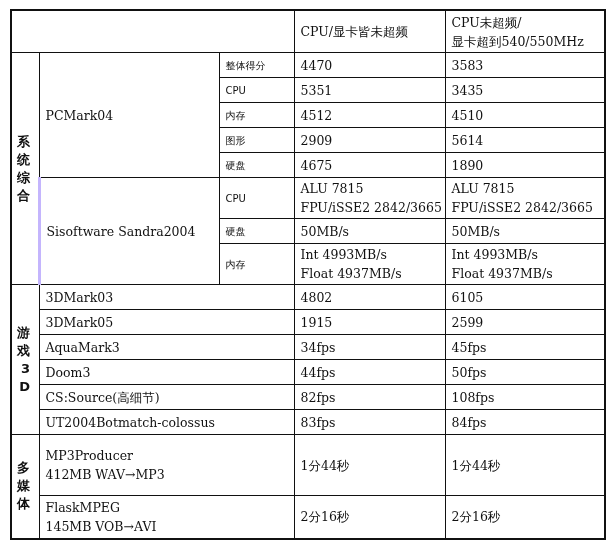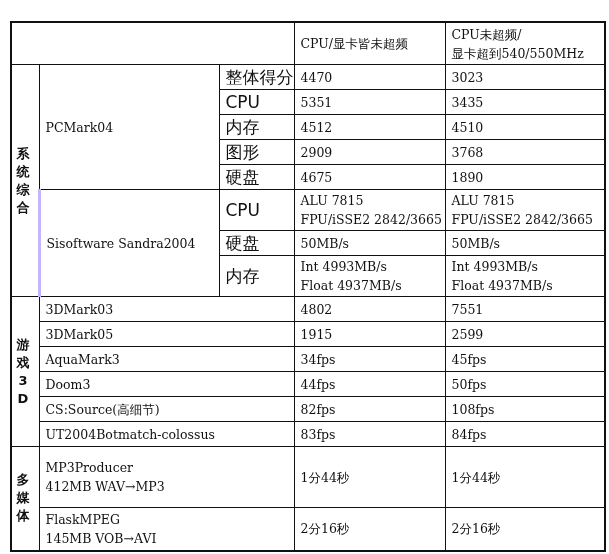--- a/index.html
+++ b/index.html
@@ -1,39 +1,39 @@
 <!DOCTYPE html>
 <html><head>
 <meta charset="utf-8">
 <style>
   html, body { margin: 0; padding: 0; background: #ffffff; }
   body { width: 609px; height: 554px; position: relative; overflow: hidden;
          font-family: "DejaVu Serif", "Liberation Serif", serif; color: #111; }
   table.bench {
     position: absolute; left: 10px; top: 9px;
     width: 594px; border-collapse: collapse; table-layout: fixed;
-    font-size: 12.5px; line-height: 17px; margin-top: 12px;
+    font-size: 12.5px; line-height: 17px;
   }
   table.bench td {
     border: 1px solid #111; padding: 0 0 0 6px; vertical-align: middle;
     white-space: nowrap; overflow: hidden;
   }
   table.bench { border: 2px solid #111; }
   .thick-top td { border-top: 2px solid #111; }
   .cat {
     font-family: "DejaVu Sans", "Liberation Sans", sans-serif;
     font-weight: bold; font-size: 13px; line-height: 18px;
-    padding: 0 0 0 4px !important; text-align: center;
+    padding: 0 0 0 4px !important; text-align: right;
     white-space: normal !important; word-break: break-all;
   }
   .cat span { display: block; width: 14px; }
   .hdr td { height: 41px; }
   .r1 td { height: 24px; }
   .r2 td { height: 37px; }
-  .sub { font-family: "DejaVu Sans", "Liberation Sans", sans-serif; font-size: 17px; }
+  .sub { font-family: "DejaVu Sans", "Liberation Sans", sans-serif; font-size: 10px; }
   .ml { line-height: 19px; padding-top: 1px !important; padding-bottom: 1px !important; }
   .hdrtxt { font-size: 12.5px; line-height: 19px; }
 </style>
 </head>
 <body>
 
 <table class="bench">
   <colgroup>
     <col style="width:28px">
       <col style="width:180px">
@@ -52,36 +52,36 @@
     </td>
   </tr>
 
   <tr class="r1 thick-top">
     <td rowspan="8" class="cat">
           <span>系统综合</span>
         </td>
     <td rowspan="5">PCMark04</td>
     <td class="sub">整体得分</td>
     <td>4470</td>
-    <td>3023</td>
+    <td>3583</td>
   </tr>
   <tr class="r1">
     <td class="sub">CPU</td>
     <td>5351</td>
     <td>3435</td>
   </tr>
   <tr class="r1">
     <td class="sub">内存</td>
     <td>4512</td>
     <td>4510</td>
   </tr>
   <tr class="r1">
     <td class="sub">图形</td>
     <td>2909</td>
-    <td>3768</td>
+    <td>5614</td>
   </tr>
   <tr class="r1">
     <td class="sub">硬盘</td>
     <td>4675</td>
     <td>1890</td>
   </tr>
 
   <tr class="r2 thick-top">
     <td rowspan="3" style="border-left:3px solid #c4b5fd">Sisoftware Sandra2004</td>
     <td class="sub">CPU</td>
@@ -110,21 +110,21 @@
       <div>Float 4937MB/s</div>
     </td>
   </tr>
 
   <tr class="r1 thick-top">
     <td rowspan="6" class="cat">
           <span>游戏3D</span>
         </td>
     <td colspan="2">3DMark03</td>
     <td>4802</td>
-    <td>7551</td>
+    <td>6105</td>
   </tr>
   <tr class="r1">
     <td colspan="2">3DMark05</td>
     <td>1915</td>
     <td>2599</td>
   </tr>
   <tr class="r1">
     <td colspan="2">AquaMark3</td>
     <td>34fps</td>
     <td>45fps</td>

